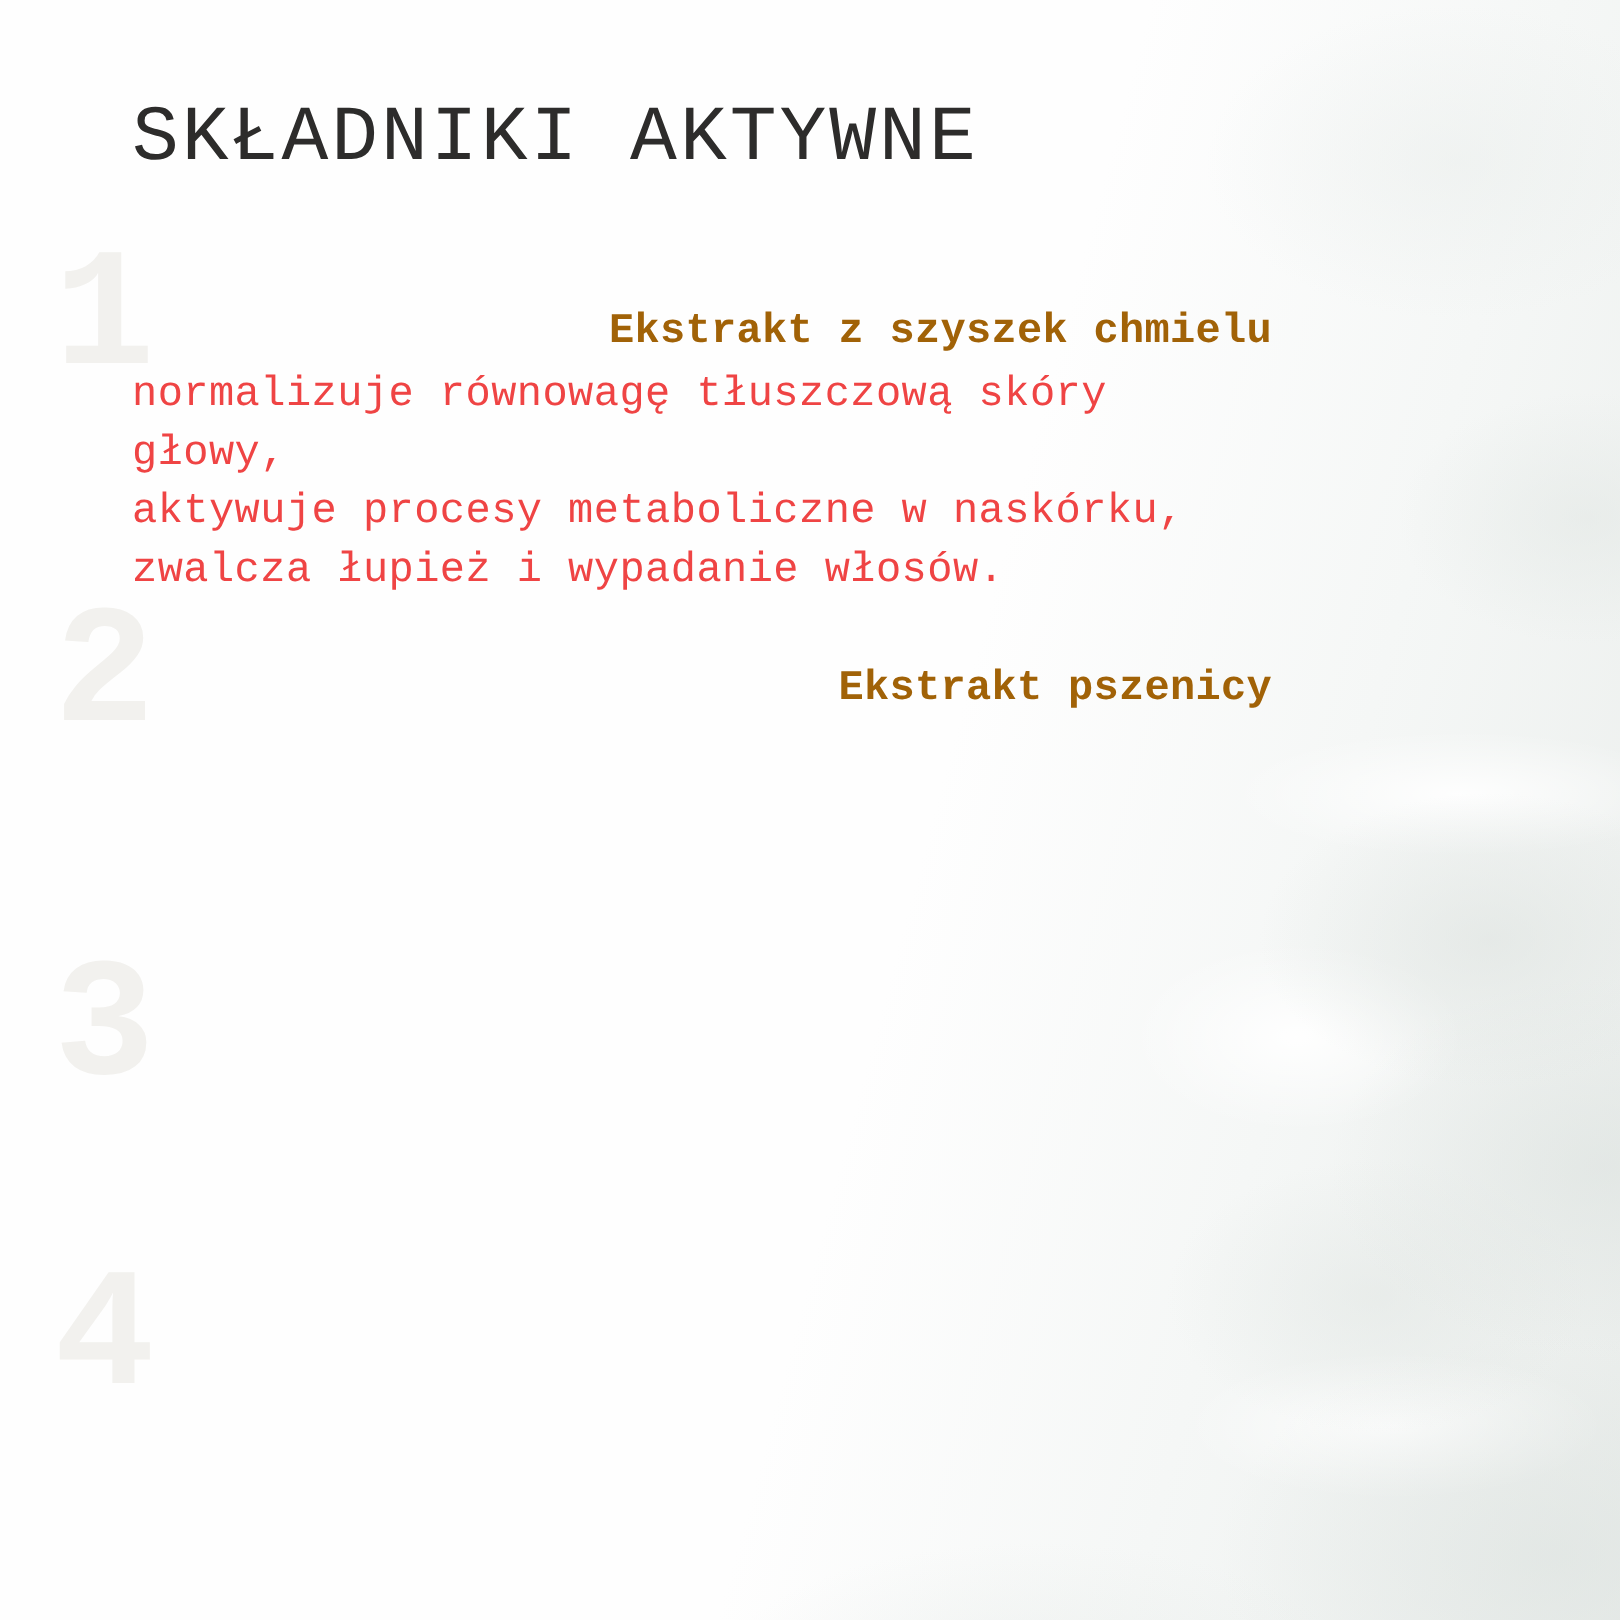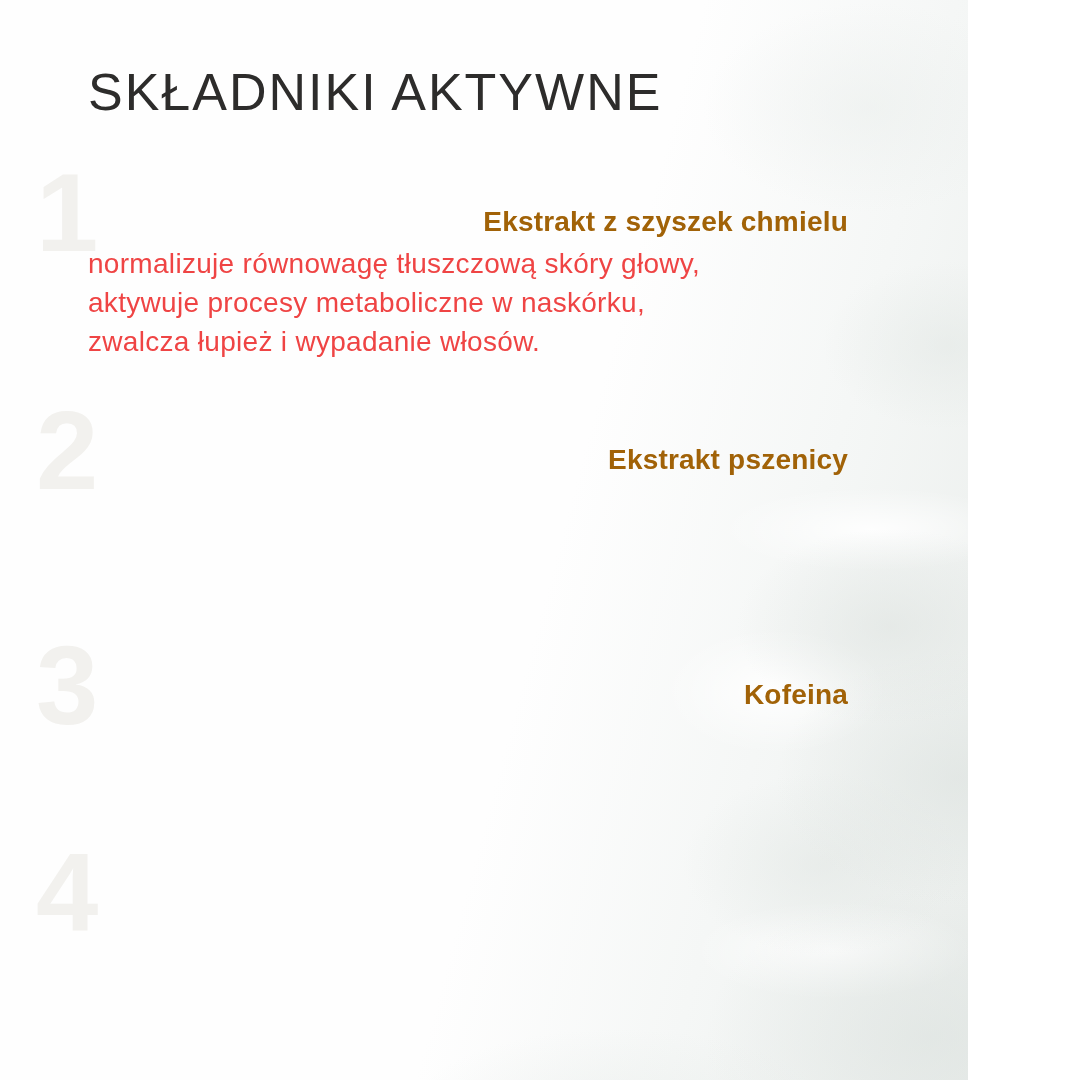--- a/index.html
+++ b/index.html
@@ -4,23 +4,24 @@
 <style>
   html, body { margin: 0; padding: 0; }
   body {
     width: 1080px; height: 1080px;
     font-family: "Liberation Sans", sans-serif;
     background: #ffffff;
     overflow: hidden;
   }
   .canvas {
     position: relative;
-    width: 968px; height: 1080px;
+    width: 1080px; height: 1080px;
     background: #fefefe;
     overflow: hidden;
+    font-family: Liberation Mono, monospace;
   }
   
   .water-texture {
     position: absolute; inset: 0;
     background:
       radial-gradient(220px 140px at 92% 58%, rgba(222,227,224,0.60), transparent 70%),
       radial-gradient(260px 180px at 99% 72%, rgba(219,225,222,0.55), transparent 70%),
       radial-gradient(200px 130px at 85% 80%, rgba(224,229,226,0.50), transparent 70%),
       radial-gradient(320px 210px at 96% 96%, rgba(220,226,223,0.55), transparent 70%),
       radial-gradient(300px 120px at 64% 103%, rgba(228,233,230,0.40), transparent 70%),
@@ -102,20 +103,19 @@
 zwalcza łupież i wypadanie włosów.</p>
   </section>
 
   <section class="ingredient s2">
     <div class="num">2</div>
     <h2 class="heading">Ekstrakt pszenicy</h2>
   </section>
 
   <section class="ingredient s3">
     <div class="num">3</div>
-    <h2 class="heading">Kofeina</h2>
   </section>
 
   <section class="ingredient s4">
     <div class="num">4</div>
   </section>
 
 </div>
 
 </body></html>

